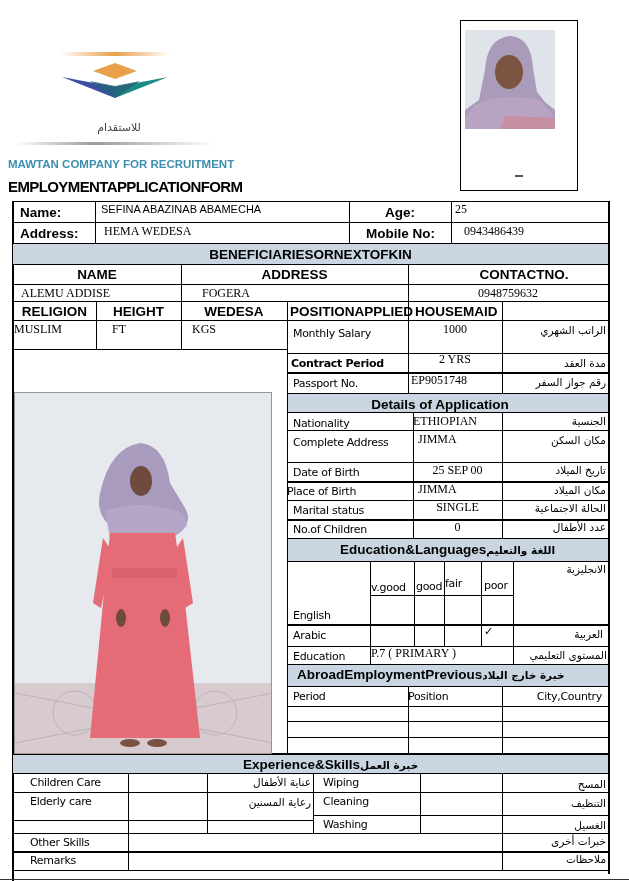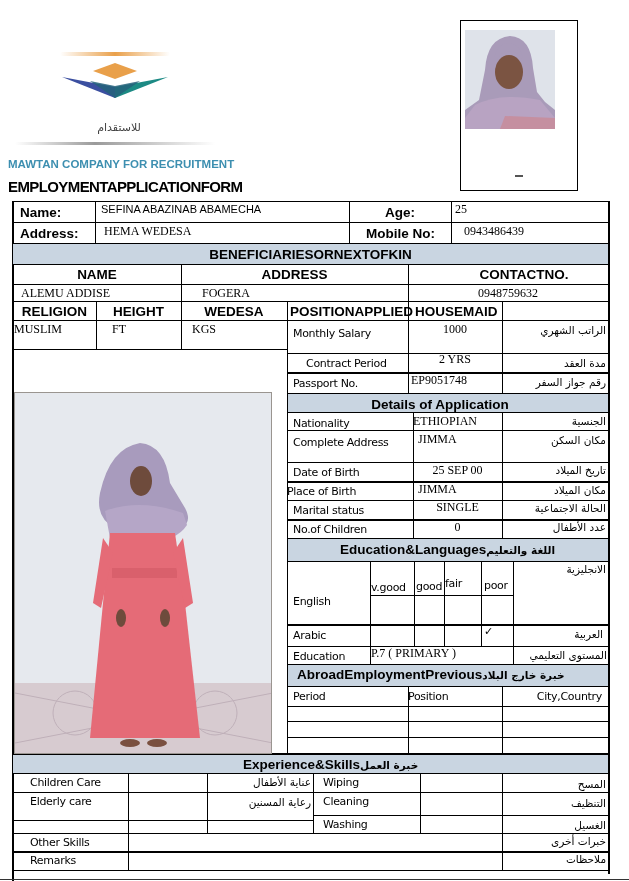--- a/index.html
+++ b/index.html
@@ -128,21 +128,21 @@
 <div class="t val" style="left:192px;top:323px;">KGS</div>
 <div class="h" style="left:12px;top:349px;width:275px;"></div>
 
 <div class="t lab" style="left:293px;top:328px;">Monthly Salary</div>
 <div class="t val" style="left:408px;top:323px;width:94px;text-align:center;">1000</div>
 <div class="t ar" style="left:502px;top:325px;width:104px;">الراتب الشهري</div>
 <div class="h" style="left:287px;top:353px;width:323px;"></div>
 
 <div class="v" style="left:408px;top:353px;height:40px;"></div>
 <div class="v" style="left:502px;top:353px;height:40px;"></div>
-<div class="t lab" style="left:306px;top:358px;">Contract Period</div>
+<div class="t lab" style="left:291px;top:358px;font-weight:bold;">Contract Period</div>
 <div class="t val" style="left:408px;top:353px;width:94px;text-align:center;">2 YRS</div>
 <div class="t ar" style="left:502px;top:358px;width:104px;">مدة العقد</div>
 <div class="hb" style="left:287px;top:372px;width:323px;"></div>
 
 <div class="t lab" style="left:293px;top:378px;">Passport No.</div>
 <div class="t val" style="left:411px;top:374px;">EP9051748</div>
 <div class="t ar" style="left:502px;top:377px;width:104px;">رقم جواز السفر</div>
 <div class="h" style="left:287px;top:393px;width:323px;"></div>
 
 <div class="band" style="left:288px;top:394px;width:320px;height:18px;"></div>
@@ -194,21 +194,21 @@
 <div class="v" style="left:481px;top:561px;height:85px;"></div>
 <div class="v" style="left:513px;top:561px;height:104px;"></div>
 
 <div class="t lab" style="left:371px;top:582px;">v.good</div>
 <div class="t lab" style="left:416px;top:581px;">good</div>
 <div class="t lab" style="left:445px;top:578px;">fair</div>
 <div class="t lab" style="left:484px;top:580px;">poor</div>
 <div class="t ar" style="left:513px;top:564px;width:93px;">الانجليزية</div>
 <div class="h" style="left:370px;top:595px;width:143px;"></div>
 
-<div class="t lab" style="left:293px;top:596px;">English</div>
+<div class="t lab" style="left:293px;top:610px;">English</div>
 <div class="hb" style="left:287px;top:624px;width:323px;"></div>
 
 <div class="t lab" style="left:293px;top:630px;">Arabic</div>
 <div class="t" style="left:484px;top:626px;font-size:11px;">✓</div>
 <div class="t ar" style="left:513px;top:629px;width:90px;">العربية</div>
 <div class="h" style="left:287px;top:646px;width:323px;"></div>
 
 <div class="t lab" style="left:293px;top:651px;">Education</div>
 <div class="t val" style="left:371px;top:647px;">P.7 ( PRIMARY )</div>
 <div class="t ar" style="left:513px;top:650px;width:94px;">المستوى التعليمي</div>

